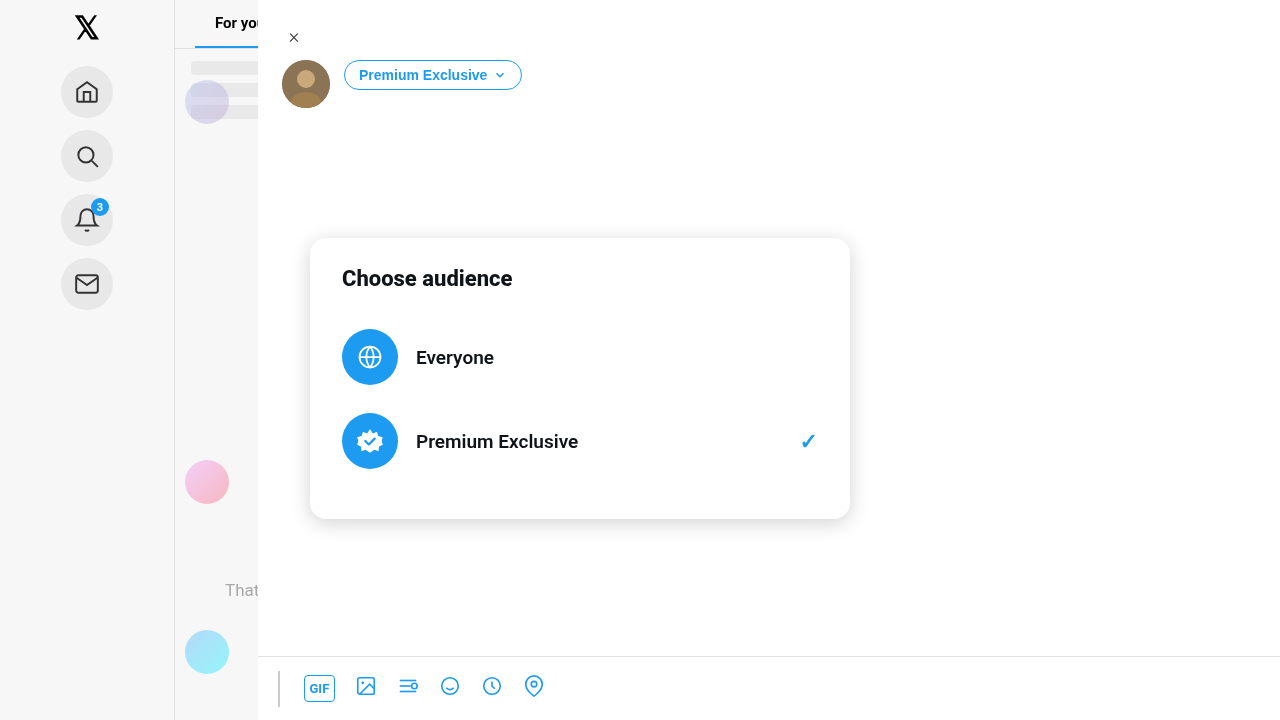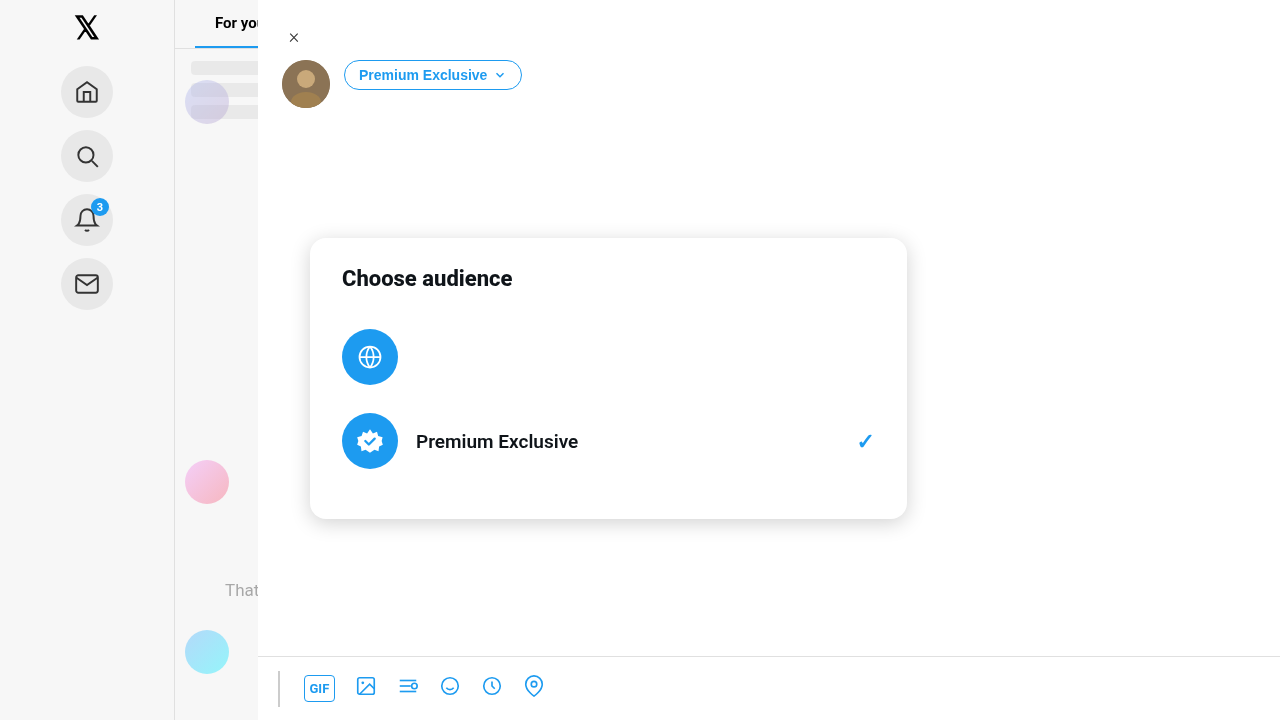--- a/index.html
+++ b/index.html
@@ -223,21 +223,21 @@
       font-size: 20px;
       color: #1d9bf0;
       cursor: pointer;
     }
 
     
     .choose-audience-dropdown {
       position: absolute;
       top: 238px;
       left: 310px;
-      width: 597px;
+      width: 540px;
       background: white;
       border-radius: 16px;
       box-shadow: 0 4px 20px rgba(0,0,0,0.18);
       z-index: 100;
       padding: 28px 32px 36px 32px;
     }
 
     .dropdown-title {
       font-size: 22px;
       font-weight: 800;
@@ -461,20 +461,21 @@
 <div class="choose-audience-dropdown">
   <div class="dropdown-title">Choose audience</div>
 
   <div class="audience-option">
     <div class="option-icon">
       <svg viewBox="0 0 24 24">
         <circle cx="12" cy="12" r="9" fill="none" stroke="white" stroke-width="1.5"></circle>
         <path d="M12 3a14.5 14.5 0 010 18M12 3a14.5 14.5 0 000 18M3 12h18" fill="none" stroke="white" stroke-width="1.5"></path>
       </svg>
     </div>
+    <span class="option-label">Everyone</span>
   </div>
 
   <div class="audience-option">
     <div class="option-icon">
       <svg viewBox="0 0 24 24">
         <path d="M12 2l2.5 3.5L18 4l1 3.8 3.8 1L22 12l1 3.2-3.2 1.5-.5 4-3.5-1.2L12 22l-3.8-2.5-3.5 1.2-.5-4L1 15.2 2 12 1 8.8l3.8-1L6 4l3.5 1.5L12 2z" fill="white" stroke="none"></path>
         <path d="M8 12l3 3 5-5" fill="none" stroke="#1d9bf0" stroke-width="2" stroke-linecap="round" stroke-linejoin="round"></path>
       </svg>
     </div>
     <span class="option-label">Premium Exclusive</span>

